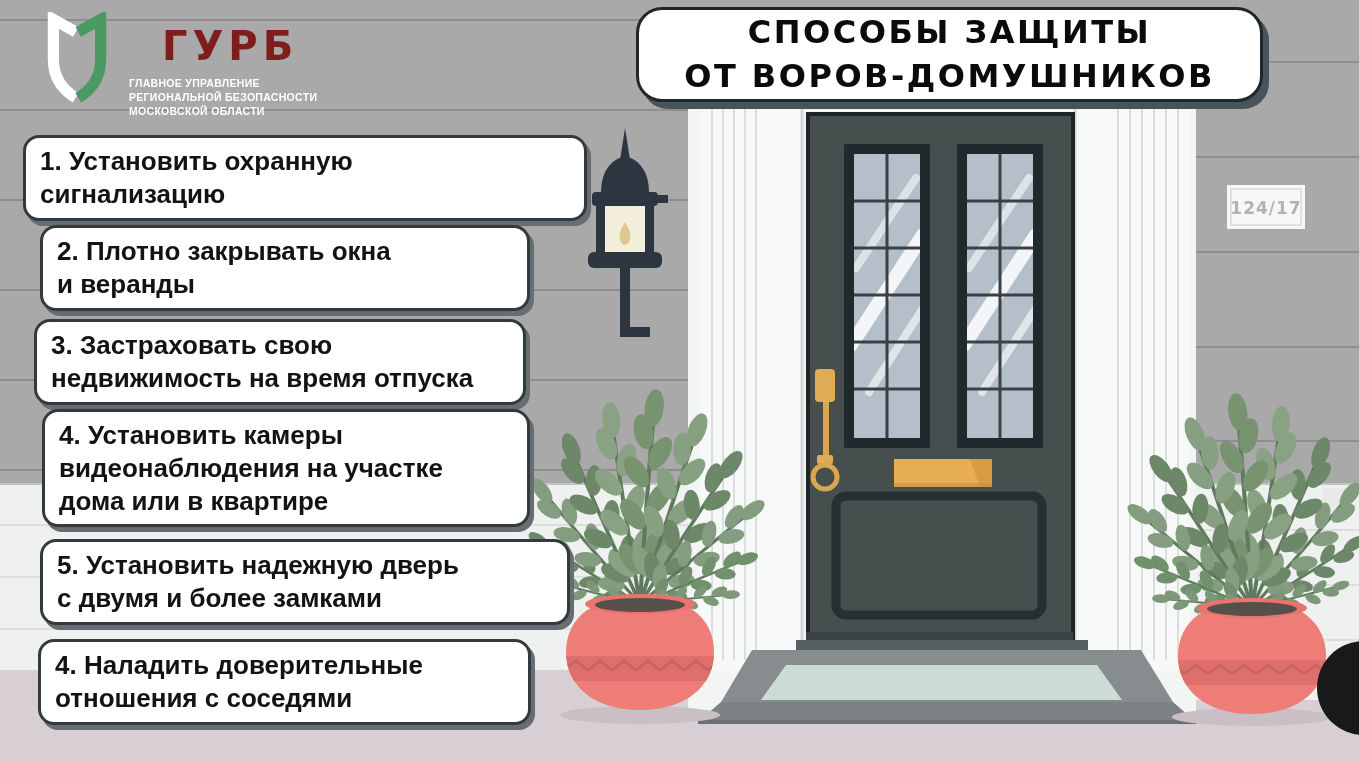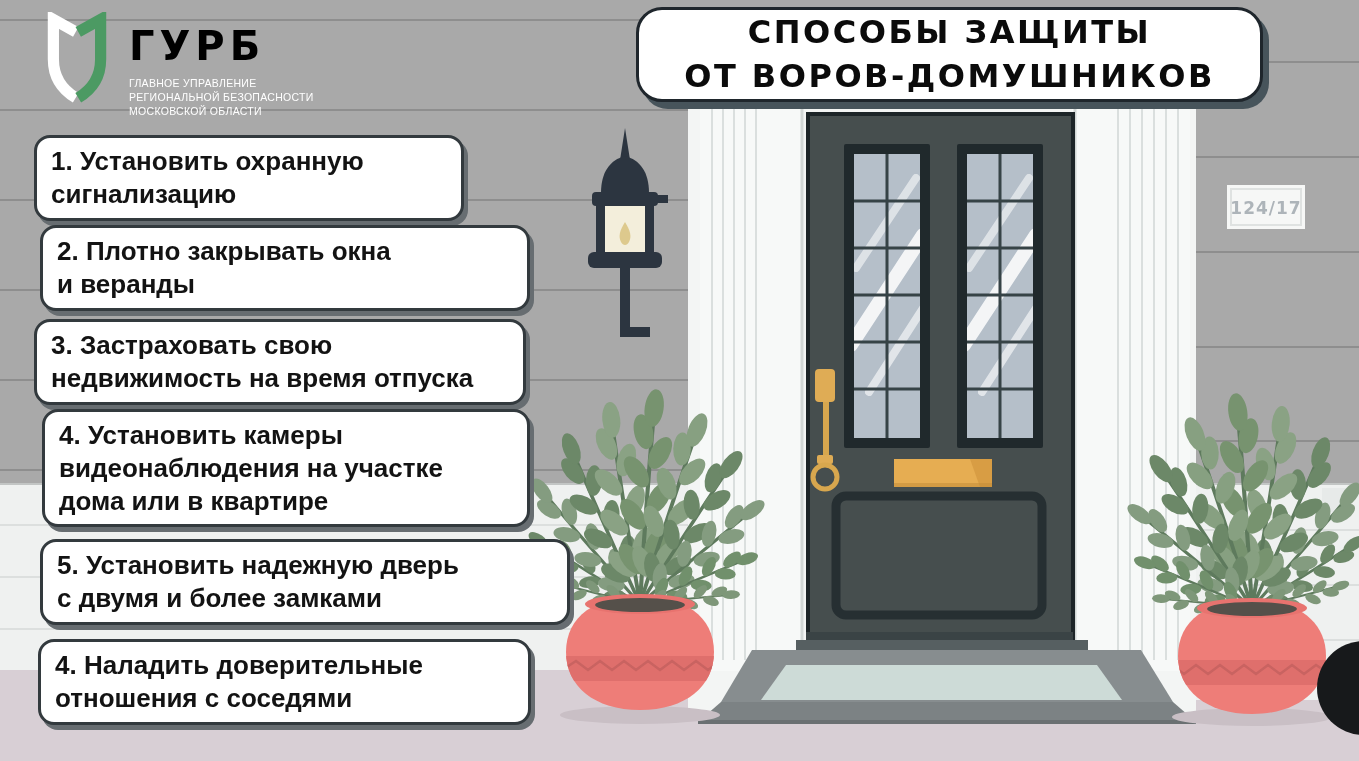--- a/index.html
+++ b/index.html
@@ -8,45 +8,45 @@
     background:#a9a9a9;font-family:"Liberation Sans",sans-serif;
   }
   #scene{position:absolute;left:0;top:0;z-index:1}
 
   
   .logo{position:absolute;left:38px;top:12px;display:flex;gap:13px;z-index:3}
   .logo-shield{width:78px;height:92px}
   .logo-text{display:flex;flex-direction:column}
   .logo-acronym{
     font-family:"DejaVu Sans",sans-serif;font-weight:bold;font-size:40px;
-    letter-spacing:5px;color:#000000;line-height:1;margin-top:14px;
+    letter-spacing:5px;color:#7f1d1d;line-height:1;margin-top:14px;margin-left:33px;
   }
   .logo-dept{
-    margin-top:10px;font-size:10.5px;font-weight:normal;color:#ffffff;
+    margin-top:10px;font-size:10.5px;font-weight:bold;color:#ffffff;
     letter-spacing:.3px;line-height:1.34;
   }
 
   
   .title-box{
     position:absolute;left:636px;top:7px;width:627px;height:95px;box-sizing:border-box;
     background:#ffffff;border:3px solid #1f262c;border-radius:26px;
     box-shadow:6px 7px 0 #47545b;
     display:flex;align-items:center;justify-content:center;text-align:center;
     font-family:"DejaVu Sans",sans-serif;font-weight:bold;font-size:32px;
     line-height:1.35;letter-spacing:2.5px;color:#0b0b0b;white-space:pre-line;z-index:3;
   }
 
   
   .tip{
     position:absolute;box-sizing:border-box;background:#ffffff;
     border:3px solid #333a3e;border-radius:16px;box-shadow:4px 5px 0 #676d71;
     padding:7px 14px;font-weight:bold;font-size:26px;line-height:1.26;
     color:#131313;white-space:pre-line;z-index:2;
   }
-  #tip1{left:34px;top:135px;width:430px}
+  #tip1{left:23px;top:135px;width:564px}
   #tip2{left:40px;top:225px;width:490px}
   #tip3{left:34px;top:319px;width:492px}
   #tip4{left:42px;top:409px;width:488px}
   #tip5{left:40px;top:539px;width:530px}
   #tip6{left:38px;top:639px;width:493px}
 </style>
 </head>
 <body>
 
 <svg id="scene" width="1359" height="761" viewBox="0 0 1359 761">

